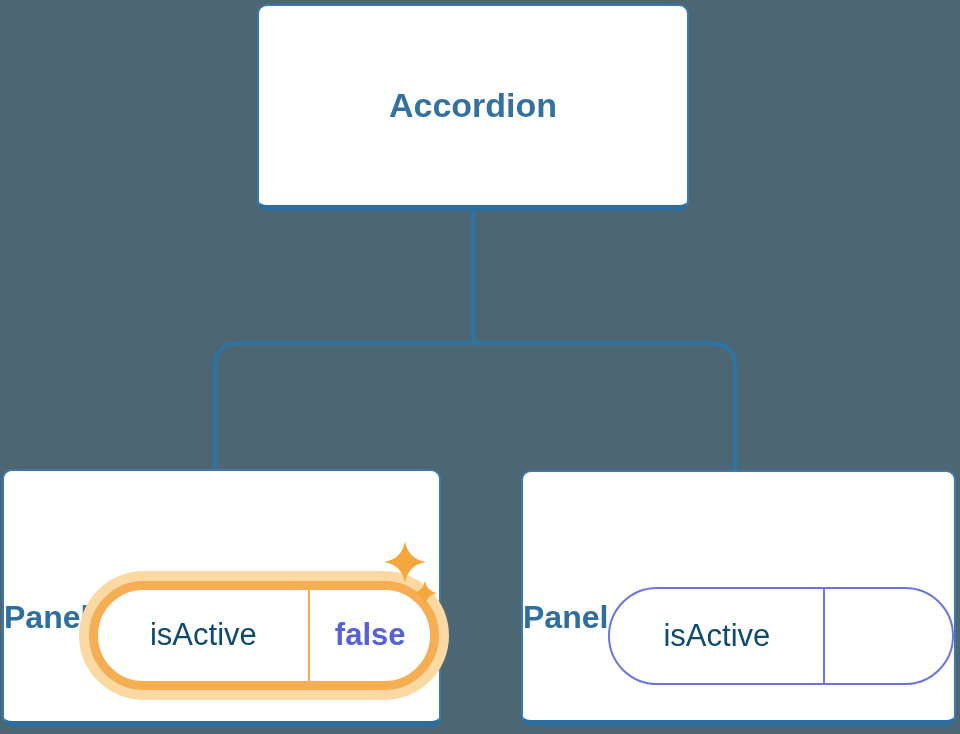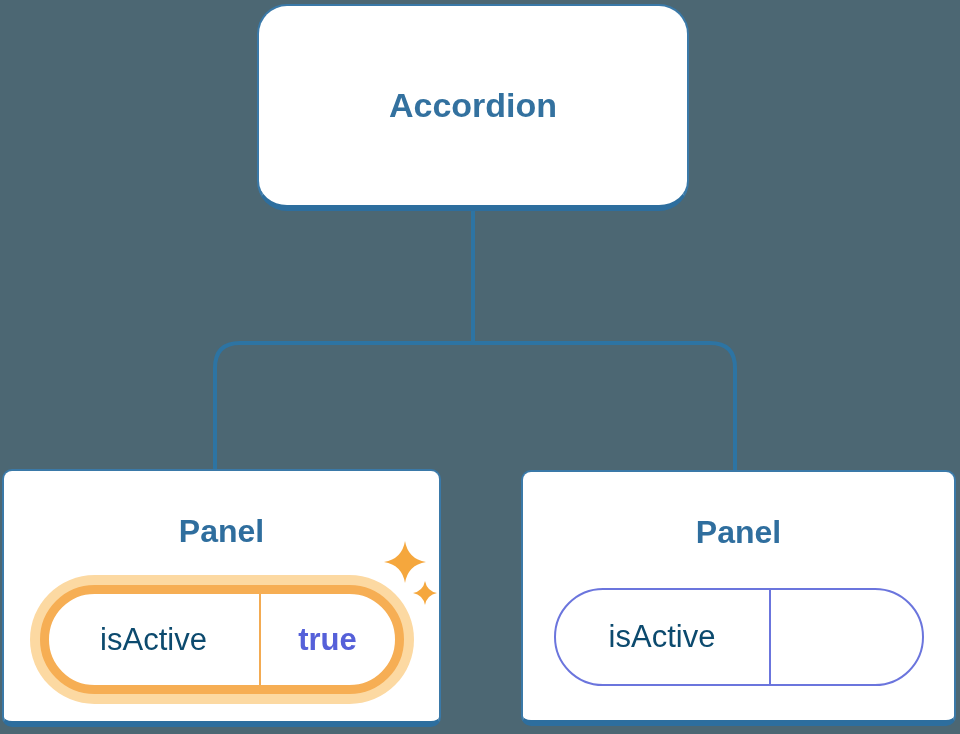--- a/index.html
+++ b/index.html
@@ -30,30 +30,29 @@
     border-radius: 10px;
   }
   .node-root {
     left: 257px;
     top: 4px;
     width: 432px;
     height: 207px;
     display: flex;
     align-items: center;
     justify-content: center;
-    border-radius: 30px;
   }
   .node-root .node-title {
     font-size: 34px;
     font-weight: 600;
     color: #33719f;
   }
   .node-panel {
     display: flex;
-    flex-direction: column;
+    flex-direction: row;
     align-items: center;
     padding-top: 42px;
     text-align: right;
   }
   .node-panel-left {
     left: 2px;
     top: 469px;
     width: 439px;
     height: 258px;
   }
@@ -131,21 +130,21 @@
 
   <div class="node node-root">
     <div class="node-title">Accordion</div>
   </div>
 
   <div class="node node-panel node-panel-left">
     <div class="node-title">Panel</div>
     <div class="pill pill-active">
       <div class="pill-cell cell-key">isActive</div>
       <div class="pill-divider"></div>
-      <div class="pill-cell cell-value value-active">true</div>
+      <div class="pill-cell cell-value value-active">false</div>
     </div>
   </div>
 
   <svg class="sparkles" width="60" height="70" viewBox="0 0 60 70">
     <path d="M22 1 Q25 19 43 22 Q25 25 22 43 Q19 25 1 22 Q19 19 22 1 Z" fill="#f5a73d"></path>
     <path d="M42 41 Q44 51 54 53 Q44 55 42 65 Q40 55 30 53 Q40 51 42 41 Z" fill="#f5a73d"></path>
   </svg>
 
   <div class="node node-panel node-panel-right">
     <div class="node-title">Panel</div>

